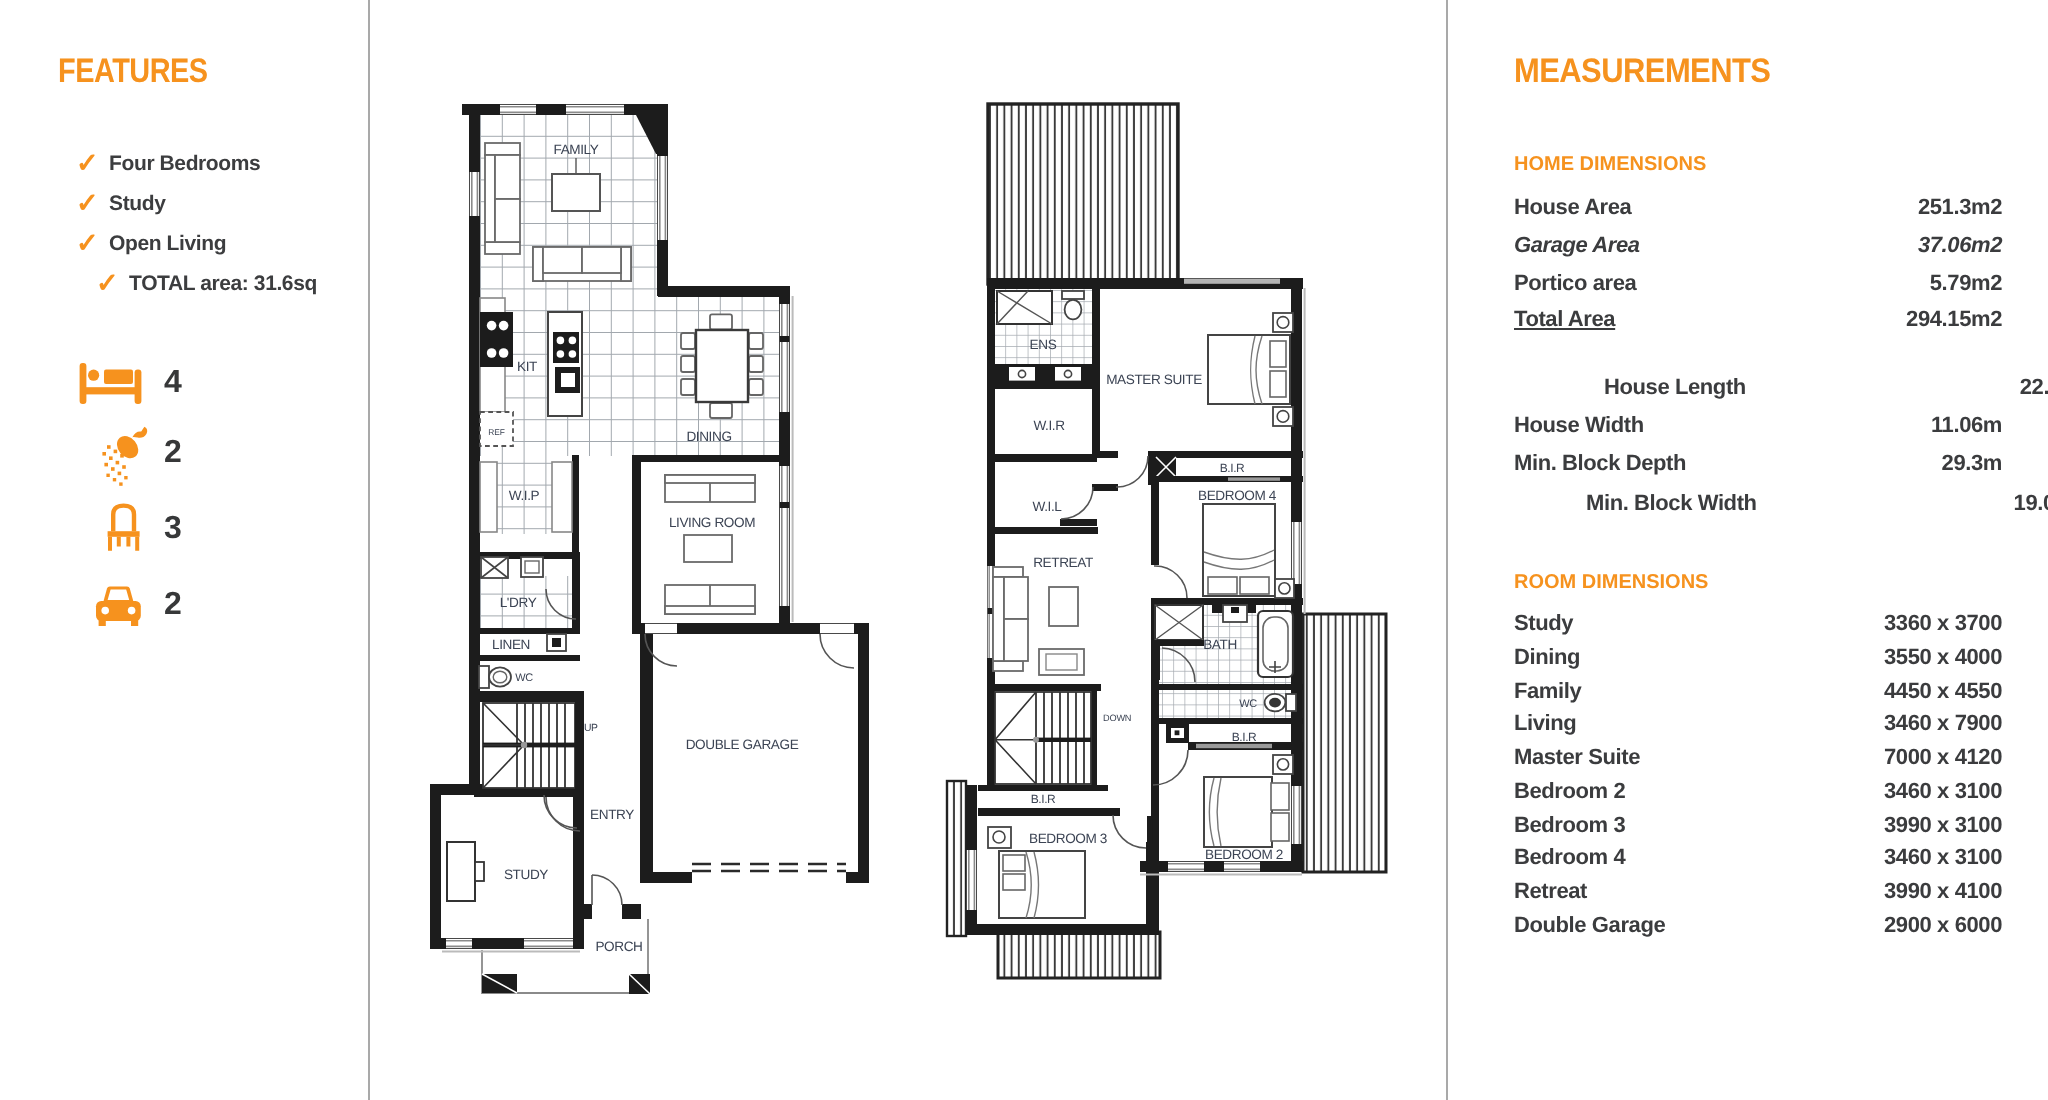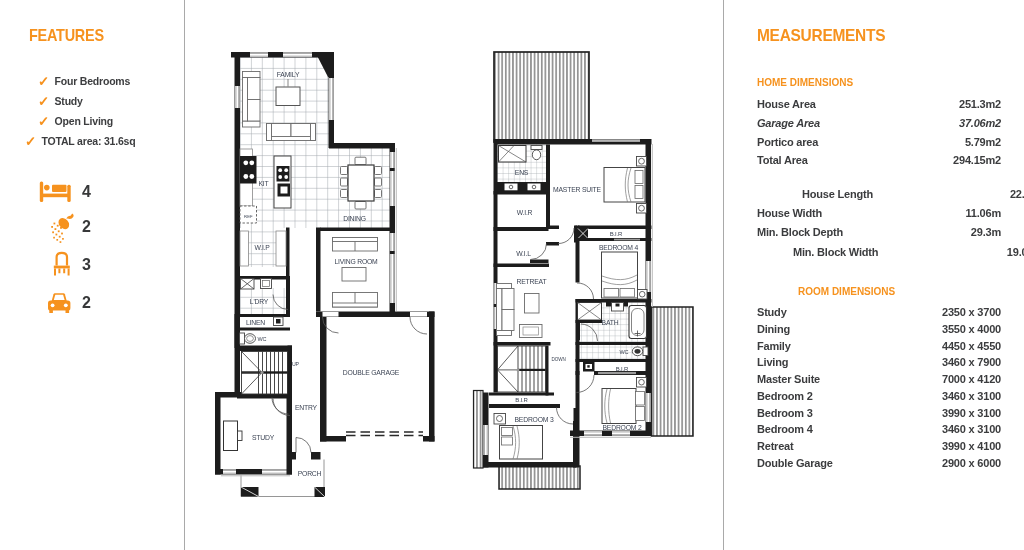--- a/index.html
+++ b/index.html
@@ -16,21 +16,21 @@
 
 <div class="abs" style="left:184px;top:0;width:1px;height:550px;background:#a9a9a9;"></div>
 
 <div class="abs" style="left:723px;top:0;width:1px;height:550px;background:#a9a9a9;"></div>
 
 <div class="abs org" style="left:29px;top:26px;font-size:17px;font-weight:bold;letter-spacing:-0.3px;transform:scaleX(0.85);transform-origin:left top;">FEATURES</div>
 
 <div class="abs dk" style="left:38px;top:72px;font-size:10.5px;font-weight:bold;letter-spacing:-0.2px;"><span class="org" style="font-size:13.5px;font-weight:bold;position:relative;top:1px;">✓</span>&nbsp;&nbsp;Four Bedrooms</div>
 <div class="abs dk" style="left:38px;top:92px;font-size:10.5px;font-weight:bold;letter-spacing:-0.2px;"><span class="org" style="font-size:13.5px;font-weight:bold;position:relative;top:1px;">✓</span>&nbsp;&nbsp;Study</div>
 <div class="abs dk" style="left:38px;top:112px;font-size:10.5px;font-weight:bold;letter-spacing:-0.2px;"><span class="org" style="font-size:13.5px;font-weight:bold;position:relative;top:1px;">✓</span>&nbsp;&nbsp;Open Living</div>
-<div class="abs dk" style="left:25px;top:132px;font-size:10.5px;font-weight:bold;letter-spacing:-0.2px;"><span class="org" style="font-size:13.5px;font-weight:bold;position:relative;top:1px;">✓</span>&nbsp;&nbsp;TOTAL area: 31.6sq</div>
+<div class="abs dk" style="left:48px;top:132px;font-size:10.5px;font-weight:bold;letter-spacing:-0.2px;"><span class="org" style="font-size:13.5px;font-weight:bold;position:relative;top:1px;">✓</span>&nbsp;&nbsp;TOTAL area: 31.6sq</div>
 
 <svg class="abs" style="left:0;top:150px;" width="110" height="170" viewBox="0 150 110 170">
 
 <g fill="#F6921E">
   <rect x="39.8" y="181.5" width="3.4" height="20.5" rx="1.5"></rect>
   <rect x="67.3" y="184.8" width="3.4" height="17.2" rx="1.5"></rect>
   <circle cx="46.8" cy="187.6" r="2.8"></circle>
   <rect x="52" y="184.8" width="14.5" height="7.2" rx="1"></rect>
   <rect x="41" y="193.6" width="28" height="3.6"></rect>
 </g>
@@ -78,29 +78,29 @@
 <div class="abs" style="left:82px;top:256px;font-size:16px;font-weight:bold;color:#373839;">3</div>
 <div class="abs" style="left:82px;top:294px;font-size:16px;font-weight:bold;color:#373839;">2</div>
 
 <div class="abs org" style="left:757px;top:26px;font-size:17px;font-weight:bold;letter-spacing:-0.3px;transform:scaleX(0.91);transform-origin:left top;">MEASUREMENTS</div>
 
 <div class="abs org" style="left:757px;top:77px;font-size:10px;font-weight:bold;">HOME DIMENSIONS</div>
 
 <div class="row" style="top:98px;">House Area<span class="v">251.3m2</span></div>
 <div class="row" style="top:117px;font-style:italic;">Garage Area<span class="v">37.06m2</span></div>
 <div class="row" style="top:135.5px;">Portico area<span class="v">5.79m2</span></div>
-<div class="row" style="top:154px;">Total Area<span class="v">294.15m2</span></div>
+<div class="row" style="top:154px;text-decoration:underline;">Total Area<span class="v">294.15m2</span></div>
 <div class="row" style="top:187.5px;margin-left:45px;">House Length<span class="v">22.38m</span></div>
 <div class="row" style="top:206.5px;">House Width<span class="v">11.06m</span></div>
 <div class="row" style="top:225.5px;">Min. Block Depth<span class="v">29.3m</span></div>
 <div class="row" style="top:245.5px;padding-left:36px;">Min. Block Width<span class="v">19.0m</span></div>
 
-<div class="abs org" style="left:757px;top:285.5px;font-size:10px;font-weight:bold;margin-left:41px;">ROOM DIMENSIONS</div>
-
-<div class="row" style="top:305.5px;">Study<span class="v">2350 x 3700</span></div>
+<div class="abs org" style="left:757px;top:285.5px;font-size:10px;font-weight:bold;">ROOM DIMENSIONS</div>
+
+<div class="row" style="top:305.5px;">Study<span class="v">3360 x 3700</span></div>
 <div class="row" style="top:322.5px;">Dining<span class="v">3550 x 4000</span></div>
 <div class="row" style="top:339.5px;">Family<span class="v">4450 x 4550</span></div>
 <div class="row" style="top:355.5px;">Living<span class="v">3460 x 7900</span></div>
 <div class="row" style="top:372.5px;">Master Suite<span class="v">7000 x 4120</span></div>
 <div class="row" style="top:389.5px;">Bedroom 2<span class="v">3460 x 3100</span></div>
 <div class="row" style="top:406.5px;">Bedroom 3<span class="v">3990 x 3100</span></div>
 <div class="row" style="top:422.5px;">Bedroom 4<span class="v">3460 x 3100</span></div>
 <div class="row" style="top:439.5px;">Retreat<span class="v">3990 x 4100</span></div>
 <div class="row" style="top:456.5px;">Double Garage<span class="v">2900 x 6000</span></div>
 

